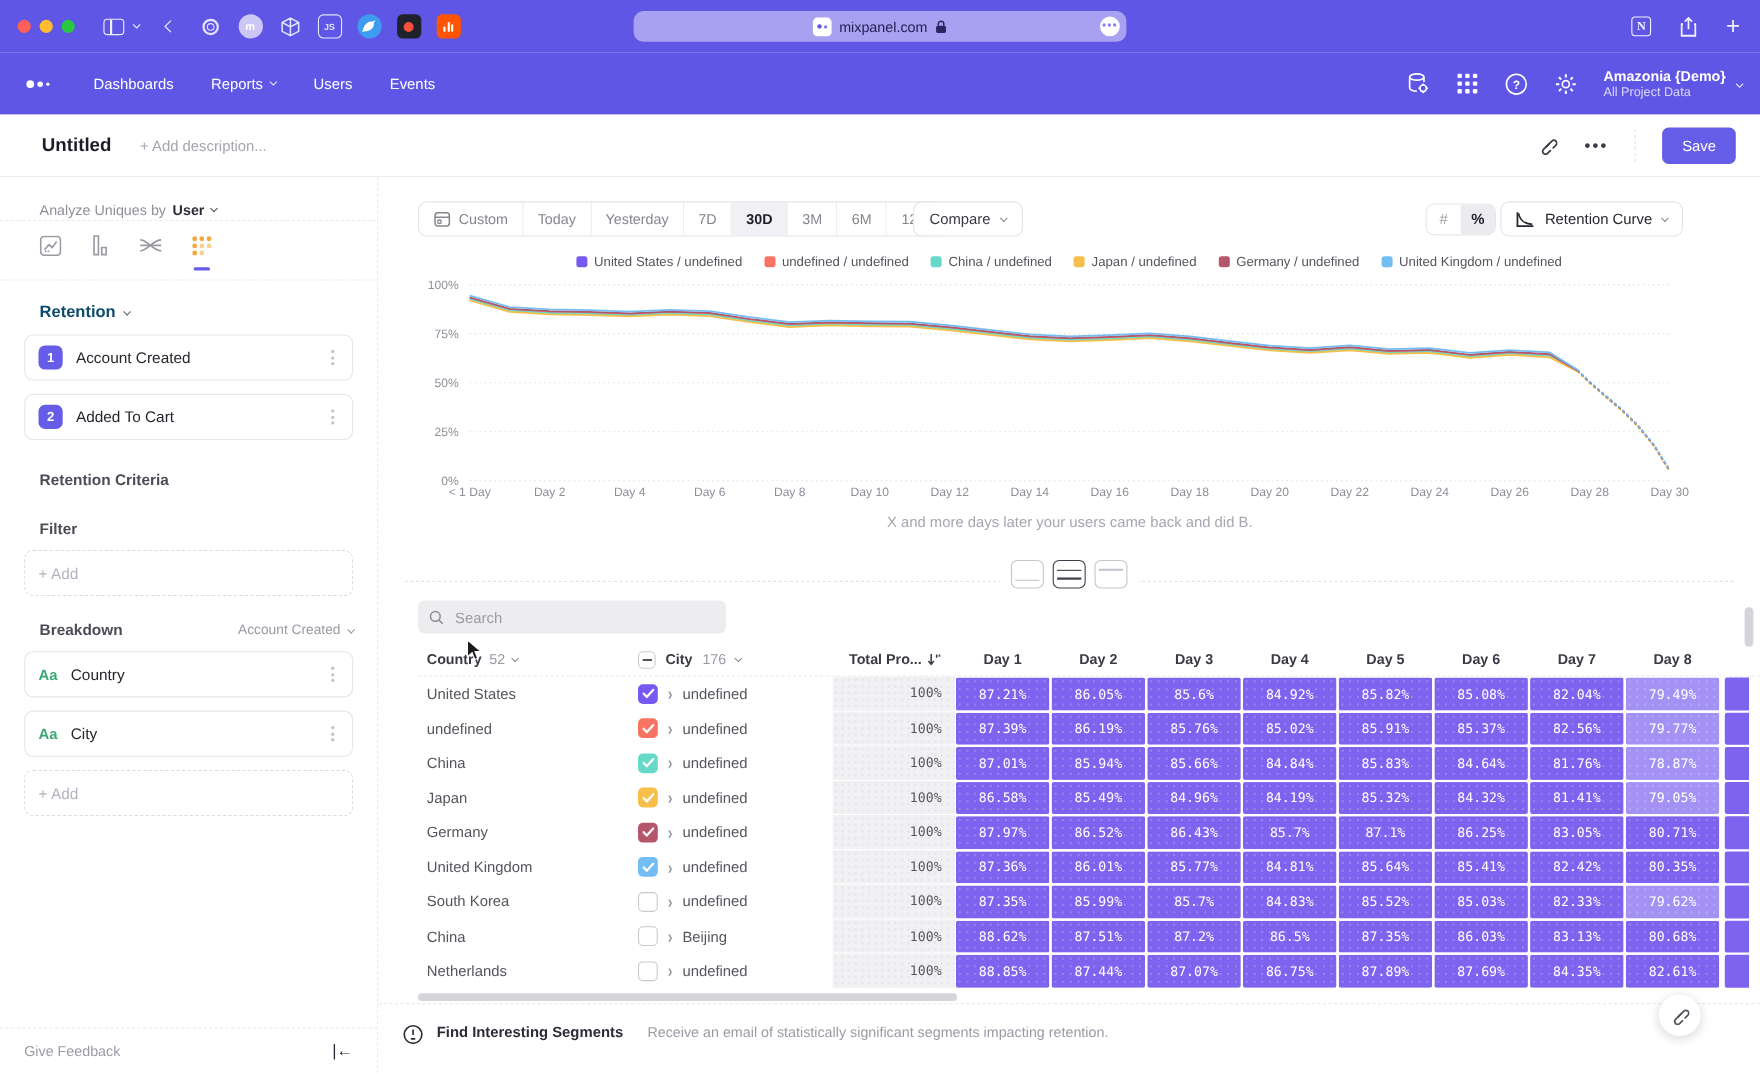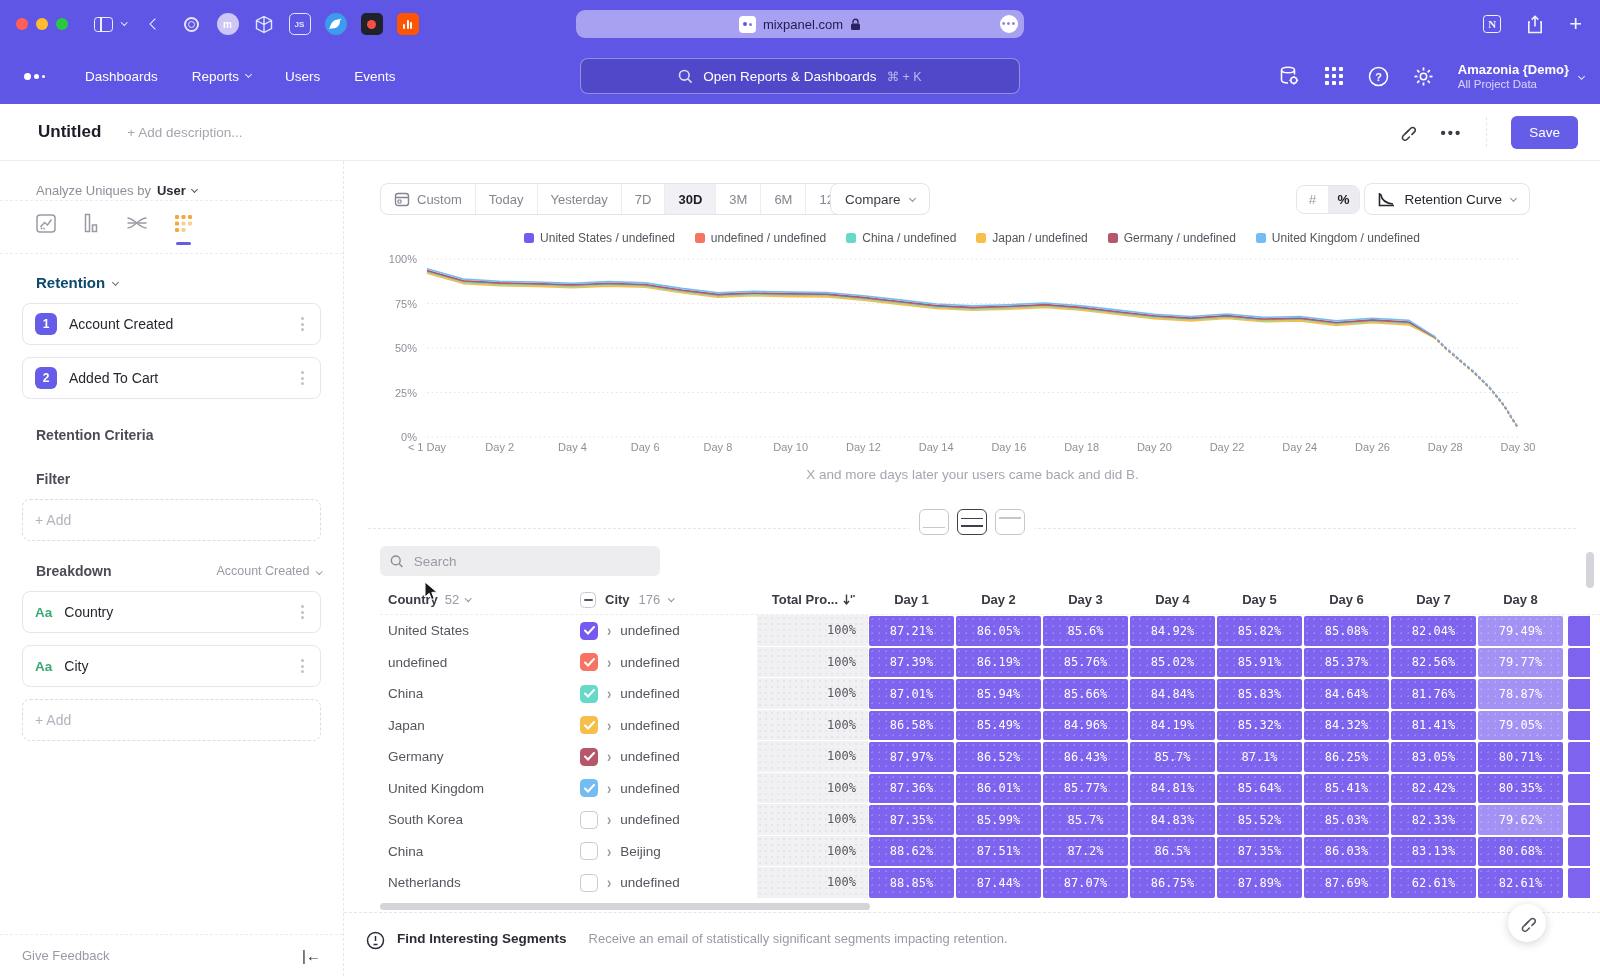--- a/index.html
+++ b/index.html
@@ -266,28 +266,20 @@
           <span class="chev"></span>
         </span>
         <span class="nav-item">
           <span>Users</span>
         </span>
         <span class="nav-item">
           <span>Events</span>
         </span>
       </div>
 
-    <div class="nav-search">
-      <svg width="15" height="15" viewBox="0 0 15 15">
-          <circle cx="6.3" cy="6.3" r="4.8" fill="none" stroke="rgba(255,255,255,.8)" stroke-width="1.6"></circle>
-          <line x1="10" y1="10" x2="13.6" y2="13.6" stroke="rgba(255,255,255,.8)" stroke-width="1.6"></line>
-        </svg>
-      <span class="ph">Open Reports &amp; Dashboards</span>
-      <span class="kbd">⌘ + K</span>
-    </div>
 
     <div class="nav-right">
       <span>
         <svg width="22" height="22" viewBox="0 0 22 22">
             <ellipse cx="10" cy="5" rx="6.5" ry="2.8" fill="none" stroke="#fff" stroke-width="1.5"></ellipse>
             <path d="M3.5 5 V15 c0 1.6 2.9 2.9 6.5 2.9 M16.5 5 v4.5" fill="none" stroke="#fff" stroke-width="1.5"></path>
             <circle cx="15.8" cy="15.3" r="3" fill="none" stroke="#fff" stroke-width="1.5"></circle>
             <g stroke="#fff" stroke-width="1.3">
               <line x1="15.8" y1="10.9" x2="15.8" y2="12.3"></line>
               <line x1="15.8" y1="18.3" x2="15.8" y2="19.7"></line>
@@ -970,21 +962,21 @@
             <div class="c-day">
               <span class="day-cell-in" style="background-color:#7d63ee">86.75%</span>
             </div>
             <div class="c-day">
               <span class="day-cell-in" style="background-color:#7d63ee">87.89%</span>
             </div>
             <div class="c-day">
               <span class="day-cell-in" style="background-color:#7d63ee">87.69%</span>
             </div>
             <div class="c-day">
-              <span class="day-cell-in" style="background-color:#7d63ee">62.61%</span>
+              <span class="day-cell-in" style="background-color:#7d63ee">84.35%</span>
             </div>
             <div class="c-day">
               <span class="day-cell-in" style="background-color:#7d63ee">82.61%</span>
             </div>
             <div class="c-sliver">
               <div class="sliver-in" style="background-color:#7d63ee"></div>
             </div>
           </div>
         </div>
 

